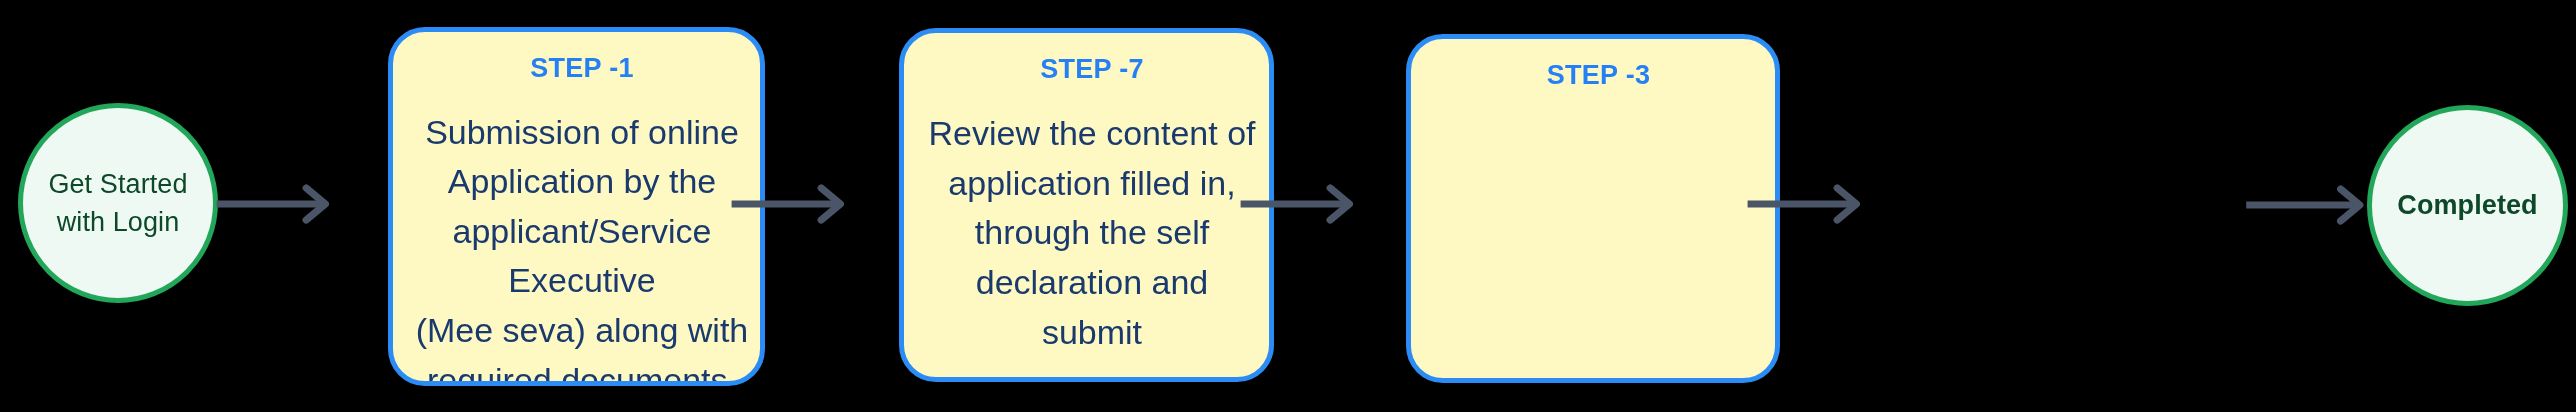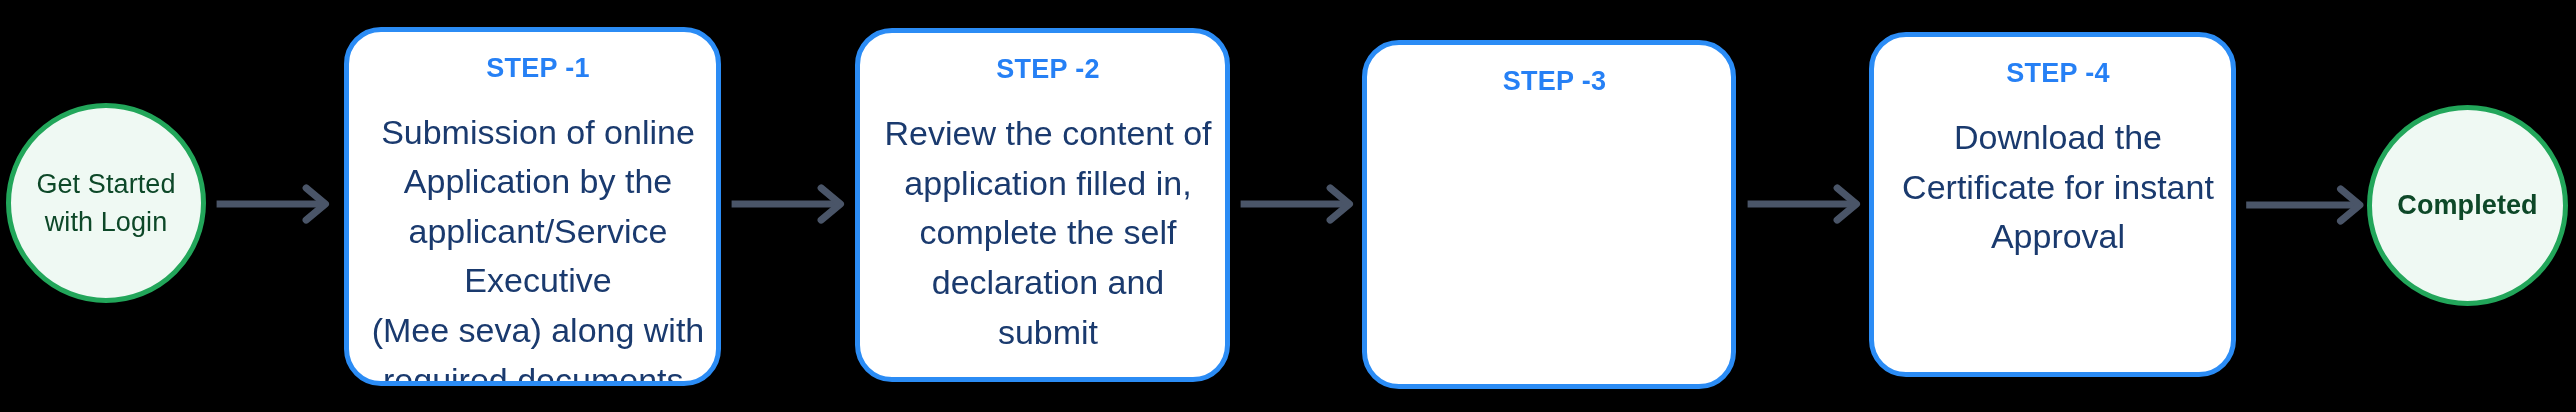--- a/index.html
+++ b/index.html
@@ -28,28 +28,29 @@
     color:#0d4828;
     font-size:27px;
     line-height:1.42;
     letter-spacing:0.1px;
   }
   .node-circle .circle-label { display:block; padding:0 14.5px; }
 
   
   .step-box {
     position:absolute;
-    background:#ffffff;
+    background:#fef9c3;
     border:5.6px solid #2b8cf5;
     border-radius:37px;
     display:flex;
     flex-direction:column;
     align-items:center;
     padding:21px 10px 0 21px;
     overflow:hidden;
+    margin-left:44px;
   }
   .step-title {
     font-size:27px;
     font-weight:bold;
     color:#2680f5;
     letter-spacing:0.3px;
     text-align:center;
     white-space:nowrap;
   }
   .step-body {
@@ -64,21 +65,21 @@
 
   
   .arrow { position:absolute; }
   .arrow svg { display:block; }
 </style>
 </head>
 <body>
 
 <div id="canvas">
 
-  <div class="node-circle" style="left:6px; top:103px; width:200px; height:200px;">
+  <div class="node-circle" style="left:18px; top:103px; width:200px; height:200px;">
     <span class="circle-label">Get Started
 with Login</span>
   </div>
 
   <div class="arrow" style="left:216px; top:184px; width:118px; height:40px;">
     <svg width="118" height="40" viewBox="0 0 146 50">
       <line x1="0" y1="25" x2="132" y2="25" stroke="#4a5568" stroke-width="9" stroke-linecap="butt"></line>
       <polyline points="112,5 136,25 112,45" fill="none" stroke="#4a5568" stroke-width="9" stroke-linecap="round" stroke-linejoin="round"></polyline>
     </svg>
   </div>
@@ -90,46 +91,42 @@
   </div>
 
   <div class="arrow" style="left:731px; top:184px; width:118px; height:40px;">
     <svg width="118" height="40" viewBox="0 0 146 50">
       <line x1="0" y1="25" x2="132" y2="25" stroke="#4a5568" stroke-width="9" stroke-linecap="butt"></line>
       <polyline points="112,5 136,25 112,45" fill="none" stroke="#4a5568" stroke-width="9" stroke-linecap="round" stroke-linejoin="round"></polyline>
     </svg>
   </div>
 
   <div class="step-box" style="left:855px; top:28px; width:375px; height:354px;">
-    <div class="step-title">STEP -2</div>
-    <div class="step-body">Review the content of application filled in, complete the self declaration and submit</div>
+    <div class="step-title">STEP -7</div>
+    <div class="step-body">Review the content of application filled in, through the self declaration and submit</div>
   </div>
 
   <div class="arrow" style="left:1240px; top:184px; width:118px; height:40px;">
     <svg width="118" height="40" viewBox="0 0 146 50">
       <line x1="0" y1="25" x2="132" y2="25" stroke="#4a5568" stroke-width="9" stroke-linecap="butt"></line>
       <polyline points="112,5 136,25 112,45" fill="none" stroke="#4a5568" stroke-width="9" stroke-linecap="round" stroke-linejoin="round"></polyline>
     </svg>
   </div>
 
-  <div class="step-box" style="left:1362px; top:40px; width:374px; height:349px;">
+  <div class="step-box" style="left:1362px; top:34px; width:374px; height:349px;">
     <div class="step-title">STEP -3</div>
   </div>
 
   <div class="arrow" style="left:1747px; top:184px; width:118px; height:40px;">
     <svg width="118" height="40" viewBox="0 0 146 50">
       <line x1="0" y1="25" x2="132" y2="25" stroke="#4a5568" stroke-width="9" stroke-linecap="butt"></line>
       <polyline points="112,5 136,25 112,45" fill="none" stroke="#4a5568" stroke-width="9" stroke-linecap="round" stroke-linejoin="round"></polyline>
     </svg>
   </div>
 
-  <div class="step-box" style="left:1869px; top:32px; width:367px; height:345px;">
-    <div class="step-title">STEP -4</div>
-    <div class="step-body">Download the Certificate for instant Approval</div>
-  </div>
 
   <div class="arrow" style="left:2246px; top:185px; width:122px; height:40px;">
     <svg width="122" height="40" viewBox="0 0 152 50">
       <line x1="0" y1="25" x2="138" y2="25" stroke="#4a5568" stroke-width="9" stroke-linecap="butt"></line>
       <polyline points="118,5 142,25 118,45" fill="none" stroke="#4a5568" stroke-width="9" stroke-linecap="round" stroke-linejoin="round"></polyline>
     </svg>
   </div>
 
   <div class="node-circle" style="left:2367px; top:105px; width:201px; height:201px;font-weight:bold;">
     <span class="circle-label">Completed</span>

